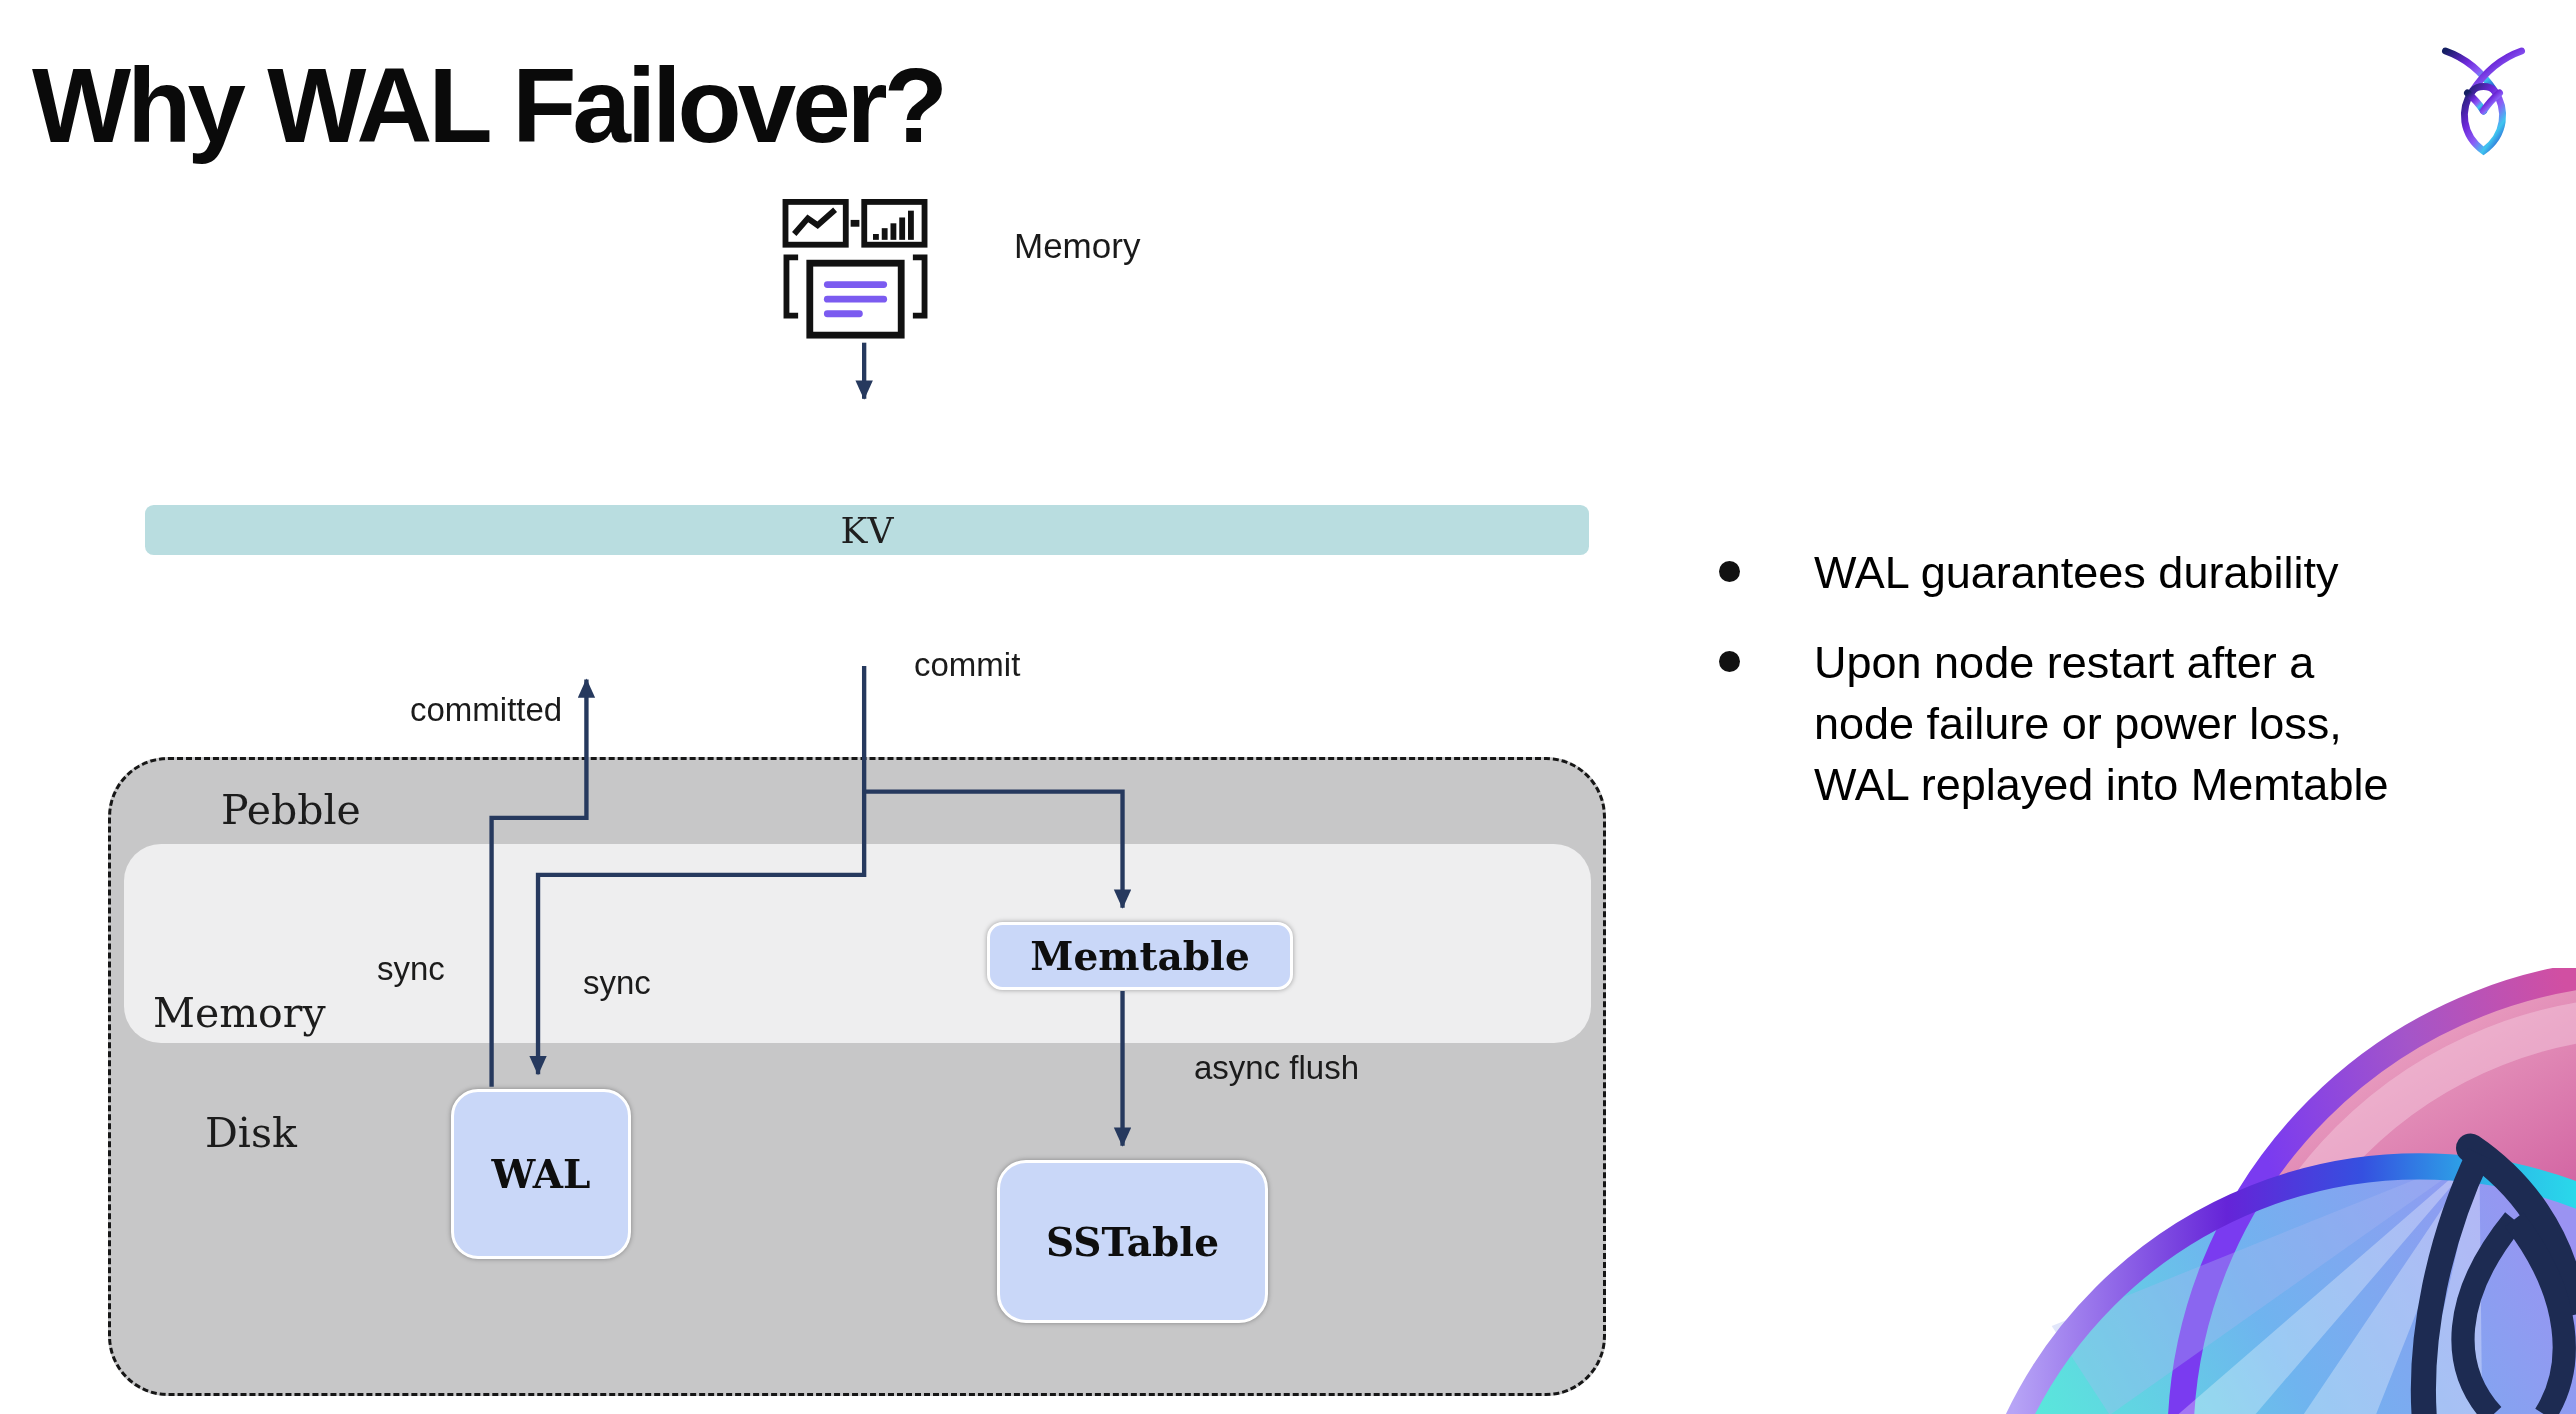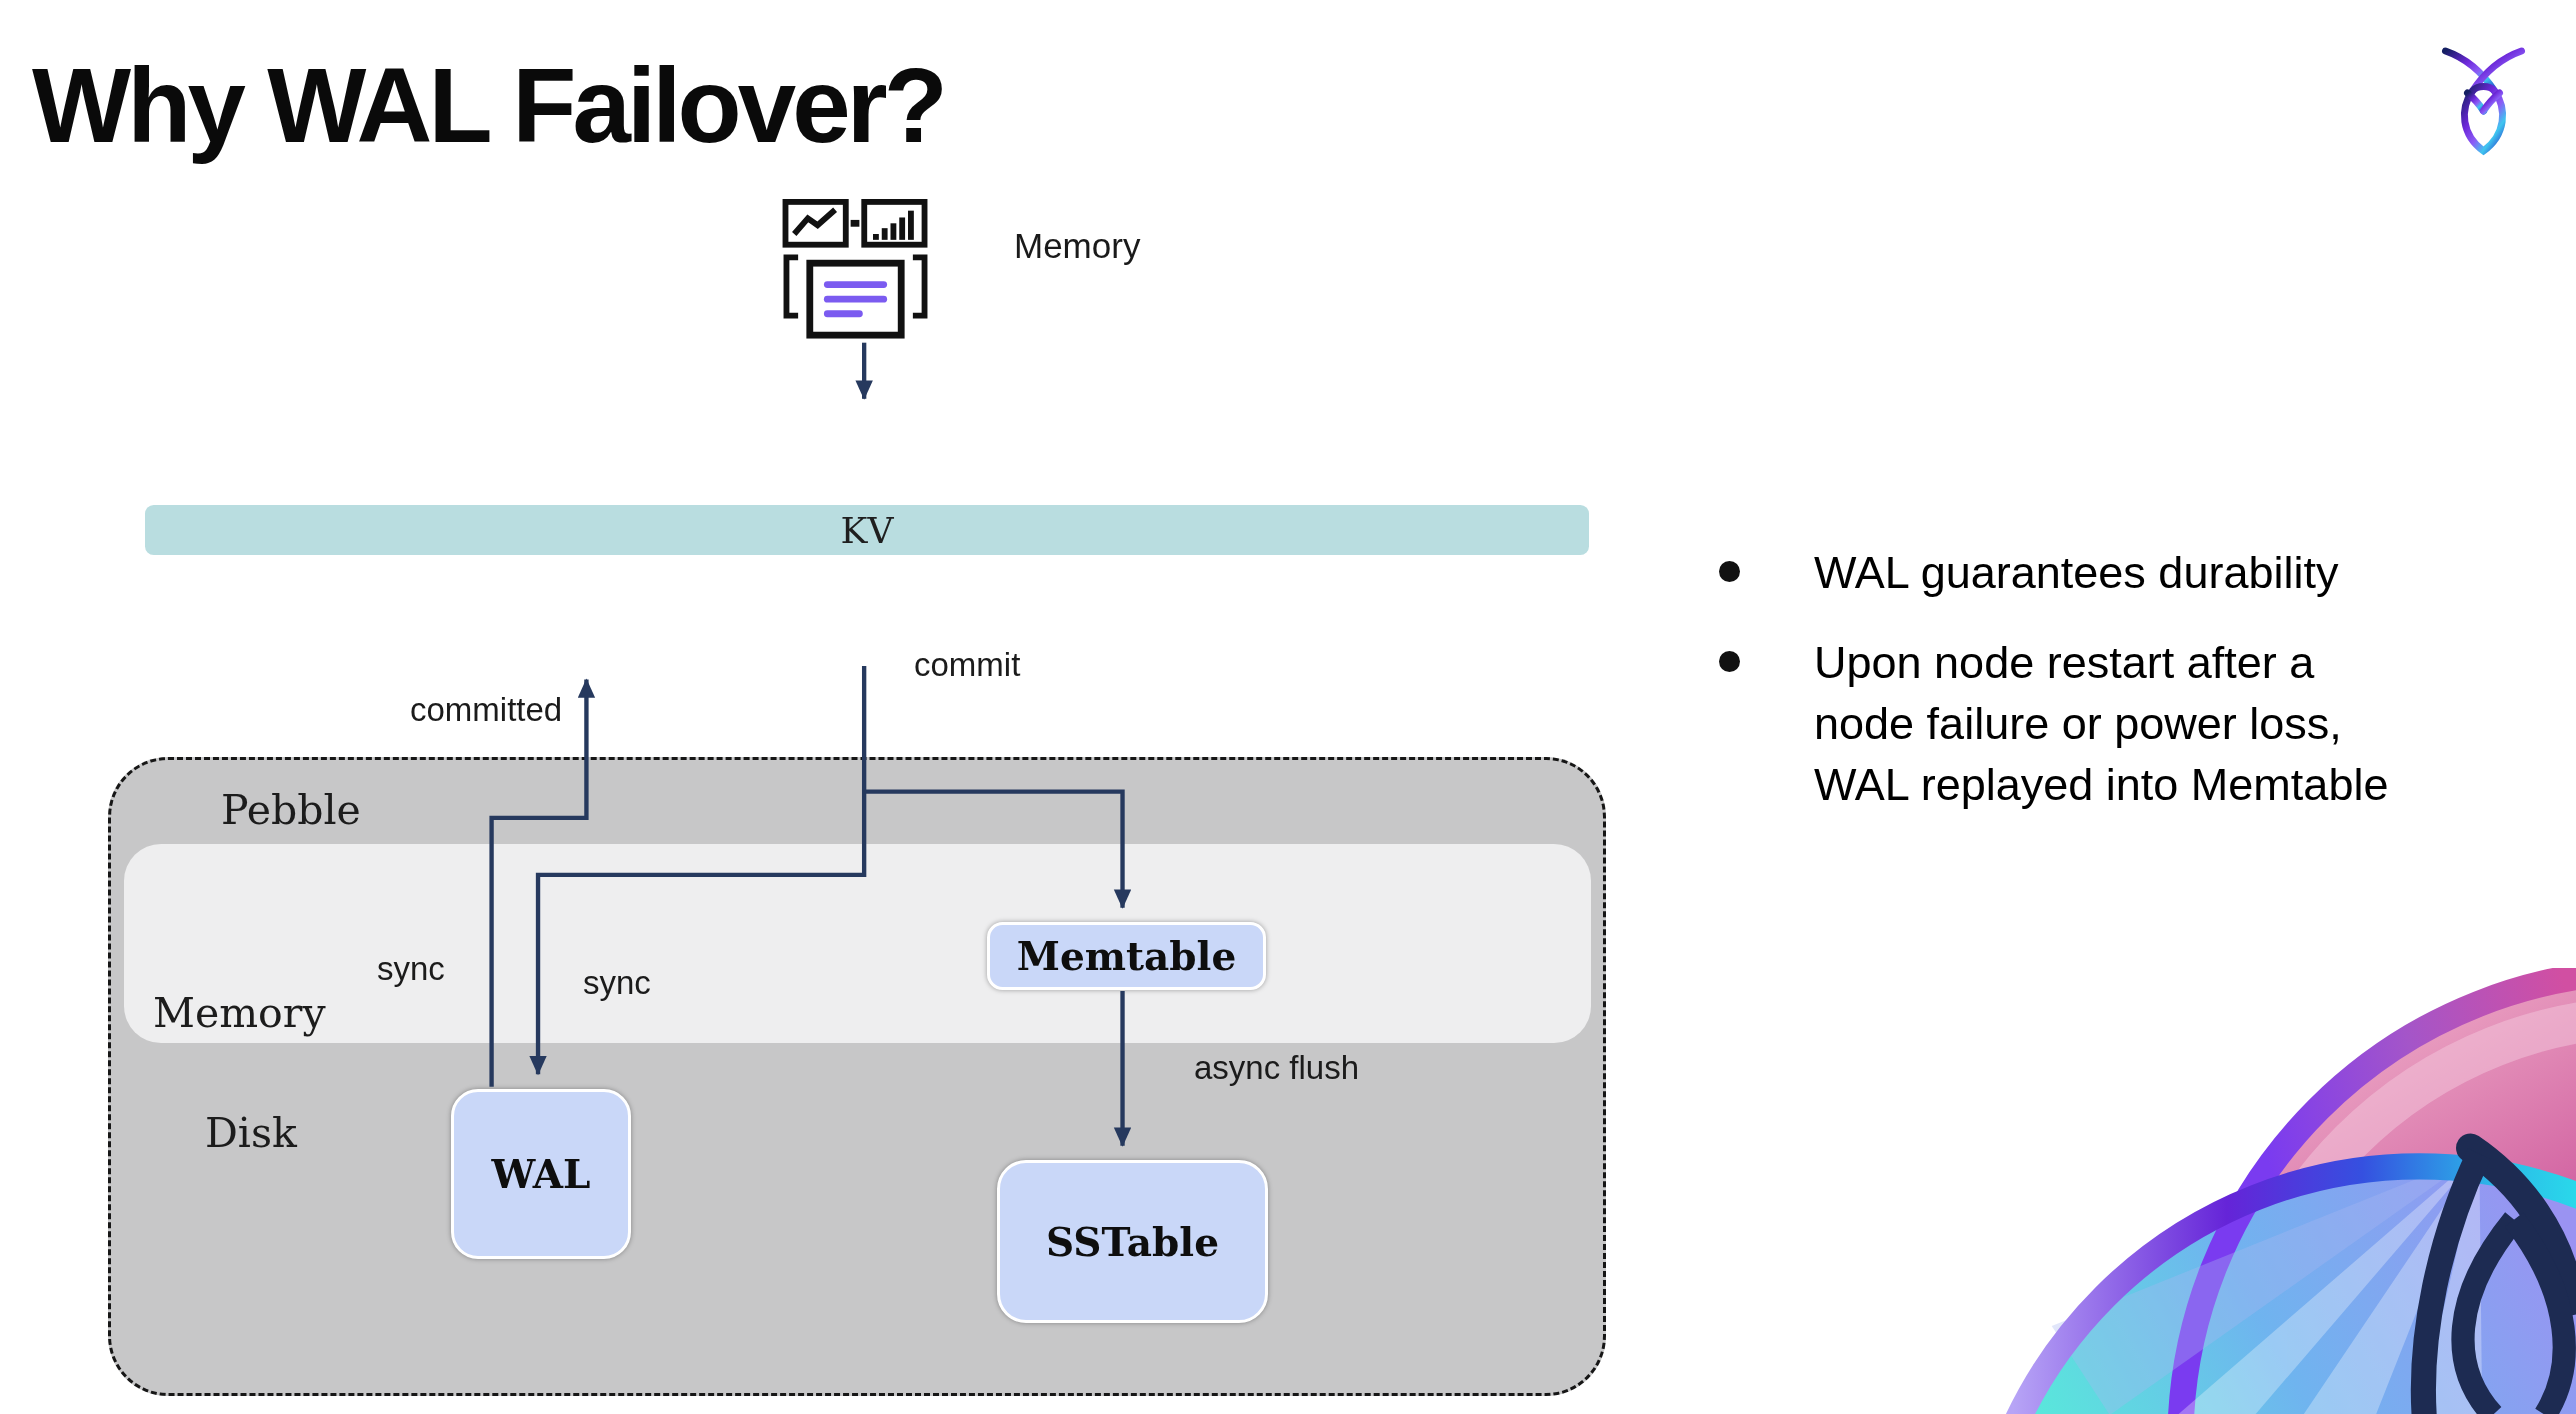--- a/index.html
+++ b/index.html
@@ -32,21 +32,21 @@
   .zone-label{position:absolute;font-size:41px;color:#1c1c1c;}
   .lbl-pebble{left:221px;top:786px;}
   .lbl-memory{left:153px;top:989px;}
   .lbl-disk{left:205px;top:1109px;}
 
   
   .node{position:absolute;background:#c9d7f8;border:3.9px solid #ffffff;box-sizing:border-box;
         box-shadow:0 0 4.8px rgba(0,0,0,.35);display:flex;align-items:center;justify-content:center;
         font-weight:bold;font-size:39px;color:#0e0e0e;}
   .node-wal{left:451px;top:1089px;width:180px;height:170px;border-radius:27px;}
-  .node-memtable{left:987px;top:922px;width:279px;height:68px;border-radius:15.5px;}
+  .node-memtable{left:987px;top:922px;width:306px;height:68px;border-radius:15.5px;}
   .node-sstable{left:997px;top:1160px;width:271px;height:163px;border-radius:29px;}
 
   
   .edge-label{position:absolute;font-size:33px;color:#1b1b1b;white-space:nowrap;}
   .lbl-committed{left:410px;top:691px;}
   .lbl-commit{left:914px;top:646px;}
   .lbl-sync-left{left:377px;top:950px;}
   .lbl-sync-right{left:583px;top:964px;}
   .lbl-async{left:1194px;top:1049px;}
 

